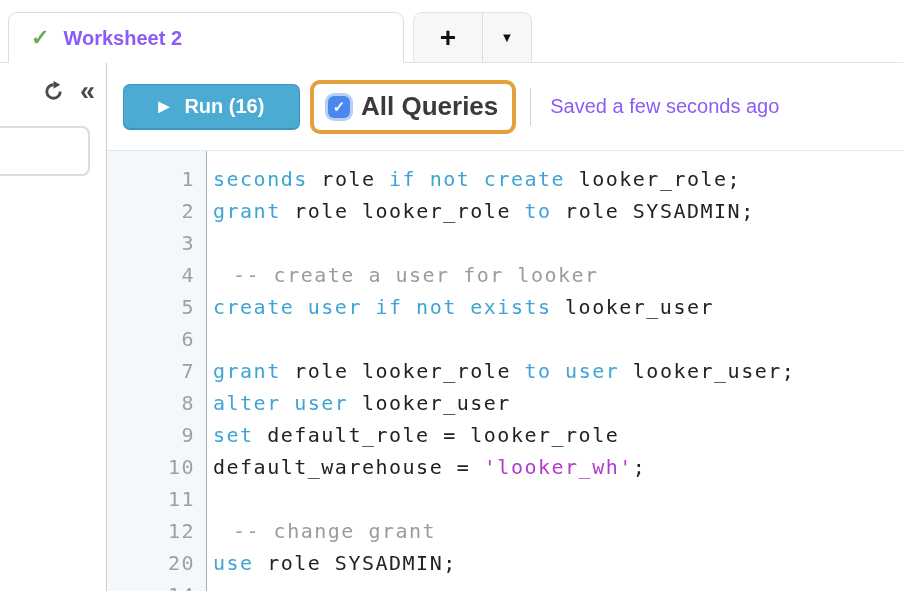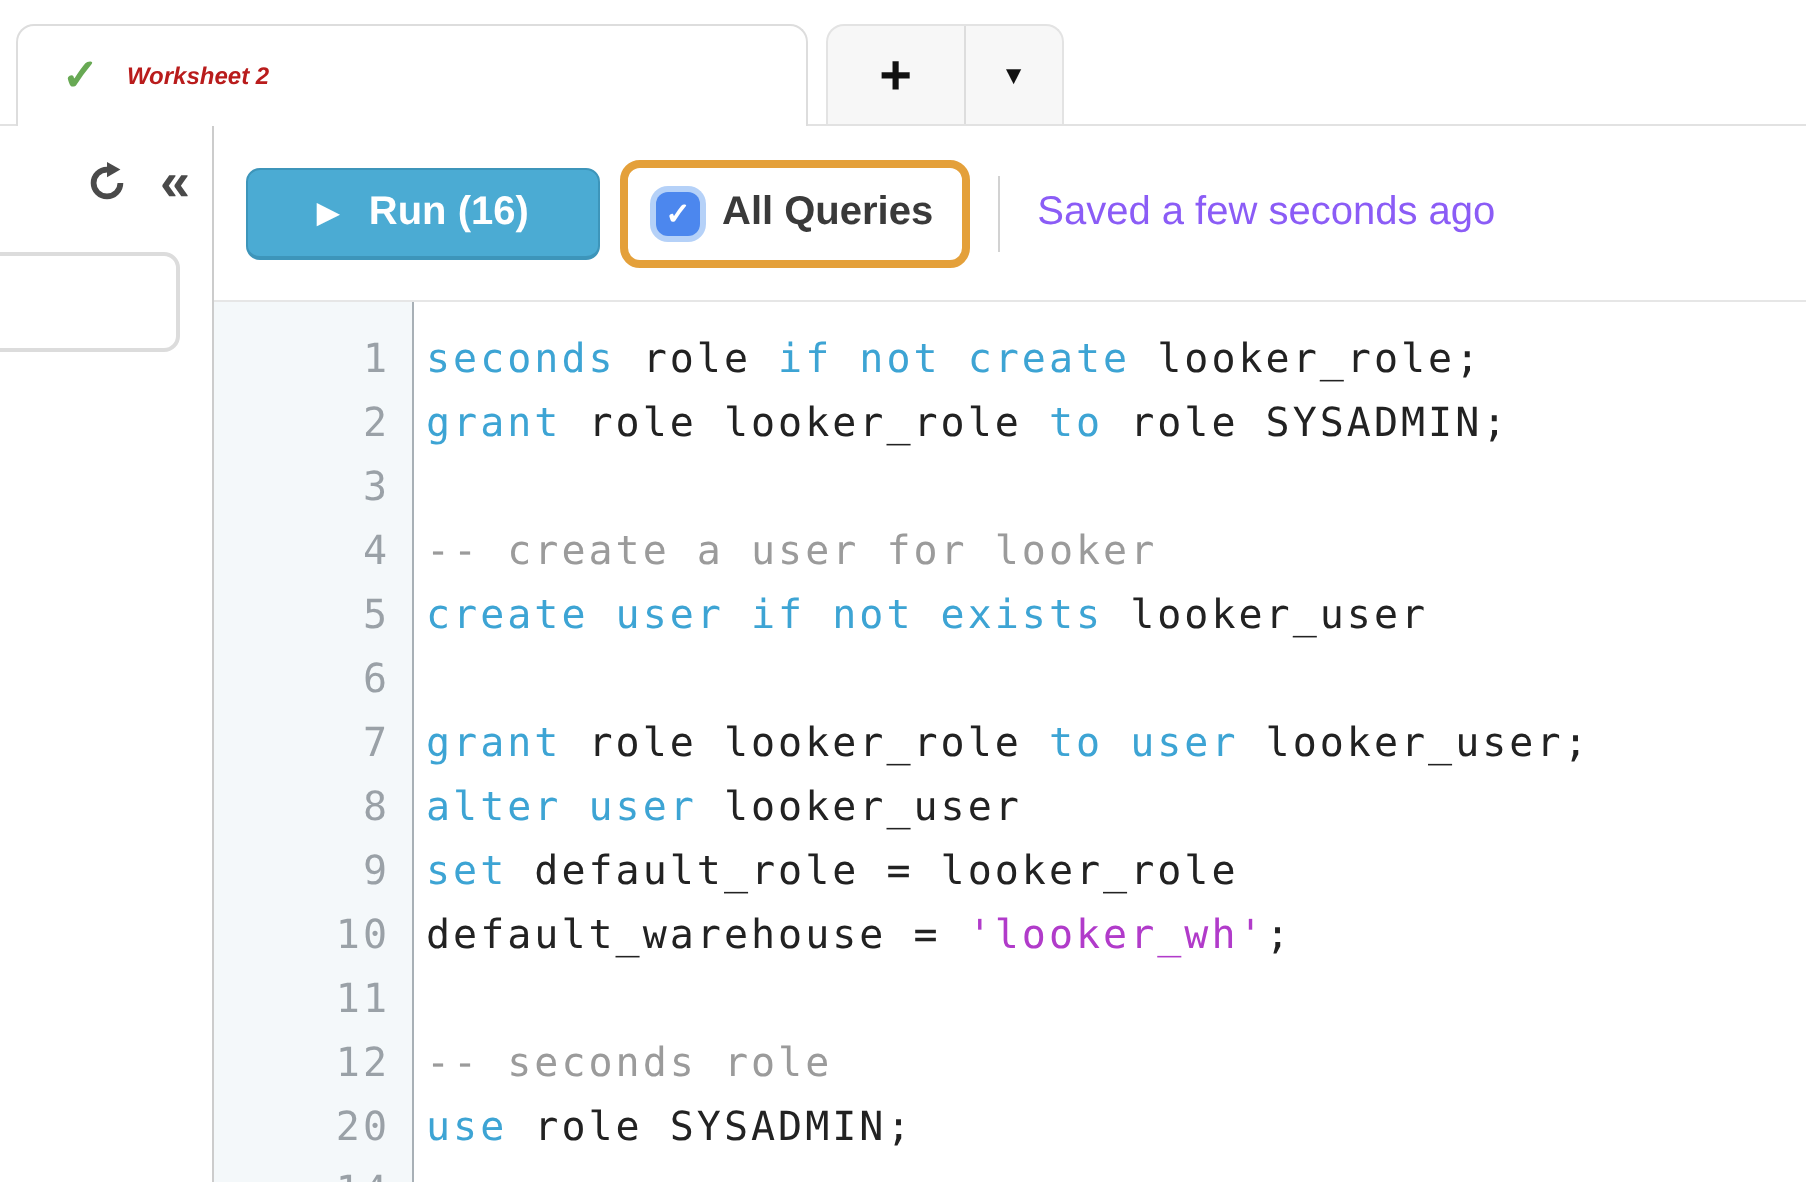--- a/index.html
+++ b/index.html
@@ -9,21 +9,21 @@
   *{margin:0;padding:0;box-sizing:border-box;}
   html,body{width:903px;height:591px;overflow:hidden;background:#fff;
     font-family:"Liberation Sans",sans-serif;}
   
   .tabbar{position:relative;height:63px;background:#fff;}
   .tabbar-line{position:absolute;left:0;right:0;top:62px;height:1px;background:#e2e2e2;}
   .tab-active{position:absolute;left:8px;top:12px;width:396px;height:51px;background:#fff;
     border:1px solid #ddd;border-bottom:none;border-radius:9px 9px 0 0;display:flex;
     align-items:center;gap:14px;padding-left:22px;z-index:2;cursor:pointer;}
   .tab-check{color:var(--green);font-size:22px;font-weight:bold;line-height:1;}
-  .tab-label{font-size:12px;font-weight:bold;color:#b91c1c;font-style:italic;}
+  .tab-label{font-size:20px;font-weight:bold;color:#8b5cf6;}
   .tab-new-group{position:absolute;left:413px;top:12px;width:119px;height:50px;background:#f7f7f7;
     border:1px solid #e3e3e3;border-bottom:none;border-radius:9px 9px 0 0;display:flex;}
   .btn-plus{flex:1.4;display:flex;align-items:center;justify-content:center;font-size:28px;
     color:#111;border-right:1px solid #ddd;cursor:pointer;font-weight:bold;}
   .btn-caret{flex:1;display:flex;align-items:center;justify-content:center;font-size:13px;
     color:#111;cursor:pointer;}
   
   .main{display:flex;height:528px;}
   .sidebar{width:107px;flex:none;border-right:1px solid #ccc;position:relative;background:#fff;}
   .sidebar-icons{display:flex;justify-content:flex-end;align-items:center;gap:15px;
@@ -38,34 +38,34 @@
   .toolbar{height:87px;flex:none;display:flex;align-items:center;padding-left:16px;background:#fff;}
   .run-btn{width:177px;height:46px;background:var(--teal);border:1px solid #3d95ba;
     border-bottom-width:2px;border-radius:7px;color:#fff;font-weight:bold;font-size:20px;
     display:flex;align-items:center;justify-content:center;gap:15px;cursor:pointer;}
   .run-play{font-size:14px;line-height:1;}
   .hl-box{margin-left:10px;height:54px;border:4px solid var(--orange);border-radius:10px;
     display:flex;align-items:center;gap:11px;padding:0 14px;}
   .cbx{width:22px;height:22px;background:var(--cbx);border-radius:6px;
     box-shadow:0 0 0 3px #b5d1f8;display:flex;align-items:center;justify-content:center;
     color:#fff;font-size:15px;font-weight:bold;cursor:pointer;}
-  .aq-label{font-size:20px;font-weight:bold;color:#3a3a3a;cursor:pointer;}
+  .aq-label{font-size:26px;font-weight:bold;color:#3a3a3a;cursor:pointer;}
   .tb-divider{width:1px;height:38px;background:#d2d2d2;margin-left:14px;}
   .saved{margin-left:19px;font-size:20px;color:#8b5cf6;}
   
   .editor{flex:1;position:relative;border-top:1px solid #e6e6e6;overflow:hidden;background:#fff;
     cursor:text;}
   .gutter-bg{position:absolute;left:0;top:0;bottom:0;width:100px;background:#f4f8fa;
     border-right:1px solid #a8b0b6;}
   .code-lines{position:relative;padding-top:12px;font-family:"DejaVu Sans Mono",monospace;
     font-size:20px;line-height:32px;letter-spacing:1.5px;}
   .code-row{display:flex;}
   .ln{width:100px;flex:none;text-align:right;padding-right:12px;color:#9aa1a7;}
   .code{white-space:pre;padding-left:6px;color:#222;}
-  .kw{color:var(--kw);} .str{color:var(--str);} .cm{color:var(--cm);} .pl{color:#222;margin-top:48px;}
+  .kw{color:var(--kw);} .str{color:var(--str);} .cm{color:var(--cm);margin-left:20px;} .pl{color:#222;margin-top:48px;}
 </style>
 </head>
 <body>
 
 <div class="tabbar">
   <div class="tabbar-line"></div>
   <div class="tab-active">
     <span class="tab-check">✓</span>
     <span class="tab-label">Worksheet 2</span>
   </div>
@@ -142,21 +142,21 @@
           <div class="code-row">
             <div class="ln">10</div>
             <div class="code"><span class="pl">default_warehouse = </span><span class="str">'looker_wh'</span><span class="pl">;</span></div>
           </div>
           <div class="code-row">
             <div class="ln">11</div>
             <div class="code"></div>
           </div>
           <div class="code-row">
             <div class="ln">12</div>
-            <div class="code"><span class="cm">-- seconds role</span></div>
+            <div class="code"><span class="cm">-- change grant</span></div>
           </div>
           <div class="code-row">
             <div class="ln">20</div>
             <div class="code"><span class="kw">use</span><span class="pl"> role SYSADMIN;</span></div>
           </div>
           <div class="code-row">
             <div class="ln">14</div>
             <div class="code"></div>
           </div>
         </div>

